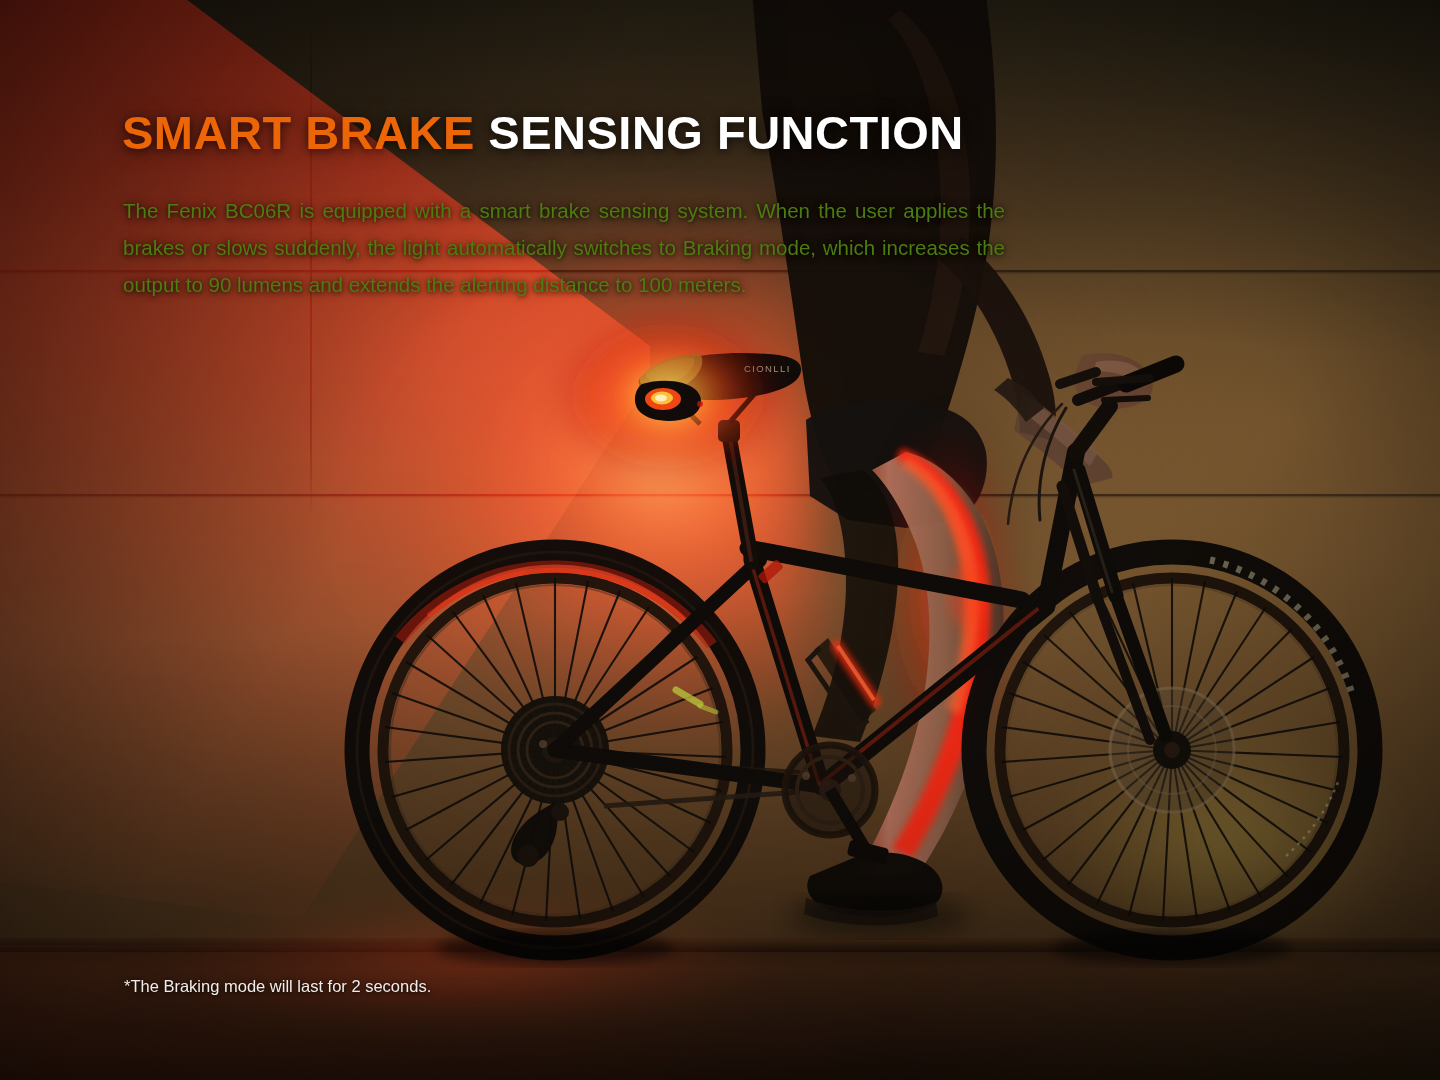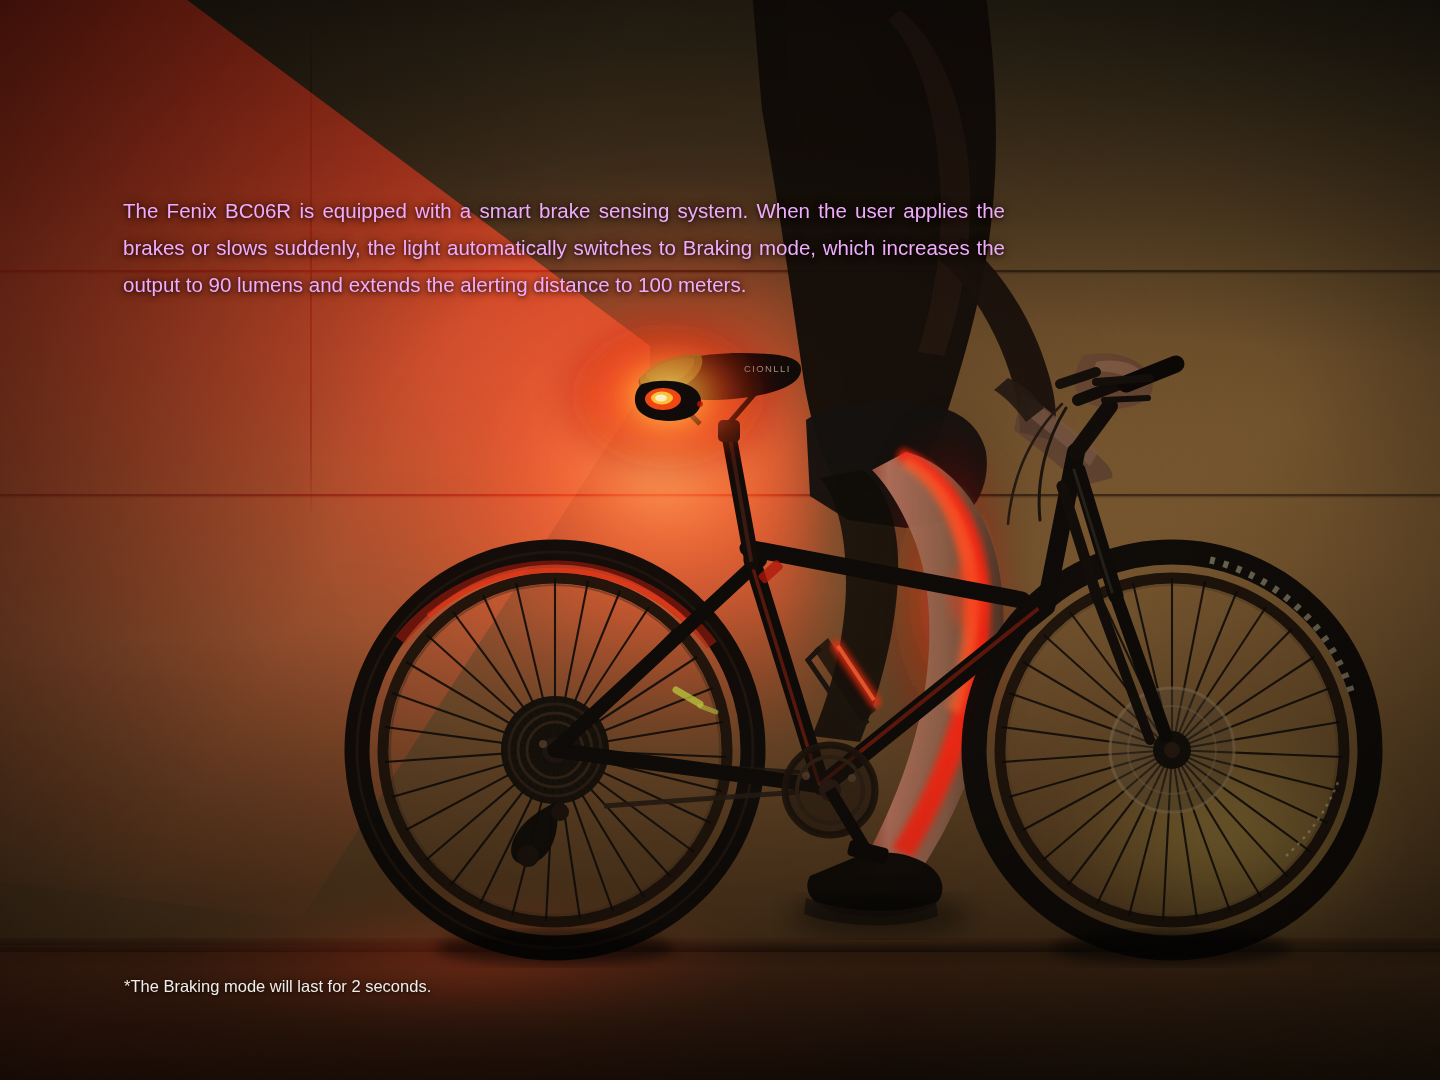--- a/index.html
+++ b/index.html
@@ -113,21 +113,21 @@
     font-size:47px; font-weight:bold; letter-spacing:0.5px;
     font-family:"Liberation Sans", sans-serif;
     white-space:nowrap; line-height:1.06;
     text-shadow:0 2px 9px rgba(0,0,0,0.62), 0 0 22px rgba(0,0,0,0.35);
   }
   #headline .hl-a { color:#EC6608; }
   #headline .hl-b { color:#ffffff; }
 
   #paragraph {
     position:absolute; left:123px; top:192px; width:882px;
-    font-size:20.5px; color:#f0abfc; line-height:37px;
+    font-size:20.5px; color:#4d7c0f; line-height:37px;
     text-align:justify; text-justify:inter-word;
     text-shadow:0 1px 5px rgba(0,0,0,0.80), 0 0 12px rgba(0,0,0,0.45);
   }
 
   #footnote {
     position:absolute; left:124px; top:977px;
     font-size:16.5px; color:#f0ece8;
     text-shadow:0 1px 4px rgba(0,0,0,0.85);
   }
 </style>
@@ -460,18 +460,19 @@
     </g>
 
     <ellipse cx="555" cy="948" rx="120" ry="16" fill="#000" opacity="0.55" filter="url(#soft6)"></ellipse>
     <ellipse cx="1172" cy="948" rx="120" ry="16" fill="#000" opacity="0.55" filter="url(#soft6)"></ellipse>
     <ellipse cx="880" cy="916" rx="90" ry="20" fill="#000" opacity="0.45" filter="url(#soft12)"></ellipse>
   </svg>
 
   <div class="layer" id="grain"></div>
   <div class="layer" id="wall-vignette"></div>
 
+  <h1 id="headline"><span class="hl-a">SMART BRAKE</span><span class="hl-b"> SENSING FUNCTION</span></h1>
 
   <p id="paragraph">The Fenix BC06R is equipped with a smart brake sensing system. When the user applies the brakes or slows suddenly, the light automatically switches to Braking mode, which increases the output to 90 lumens and extends the alerting distance to 100 meters.</p>
 
   <div id="footnote">*The Braking mode will last for 2 seconds.</div>
 
 </div>
 
 </body></html>

